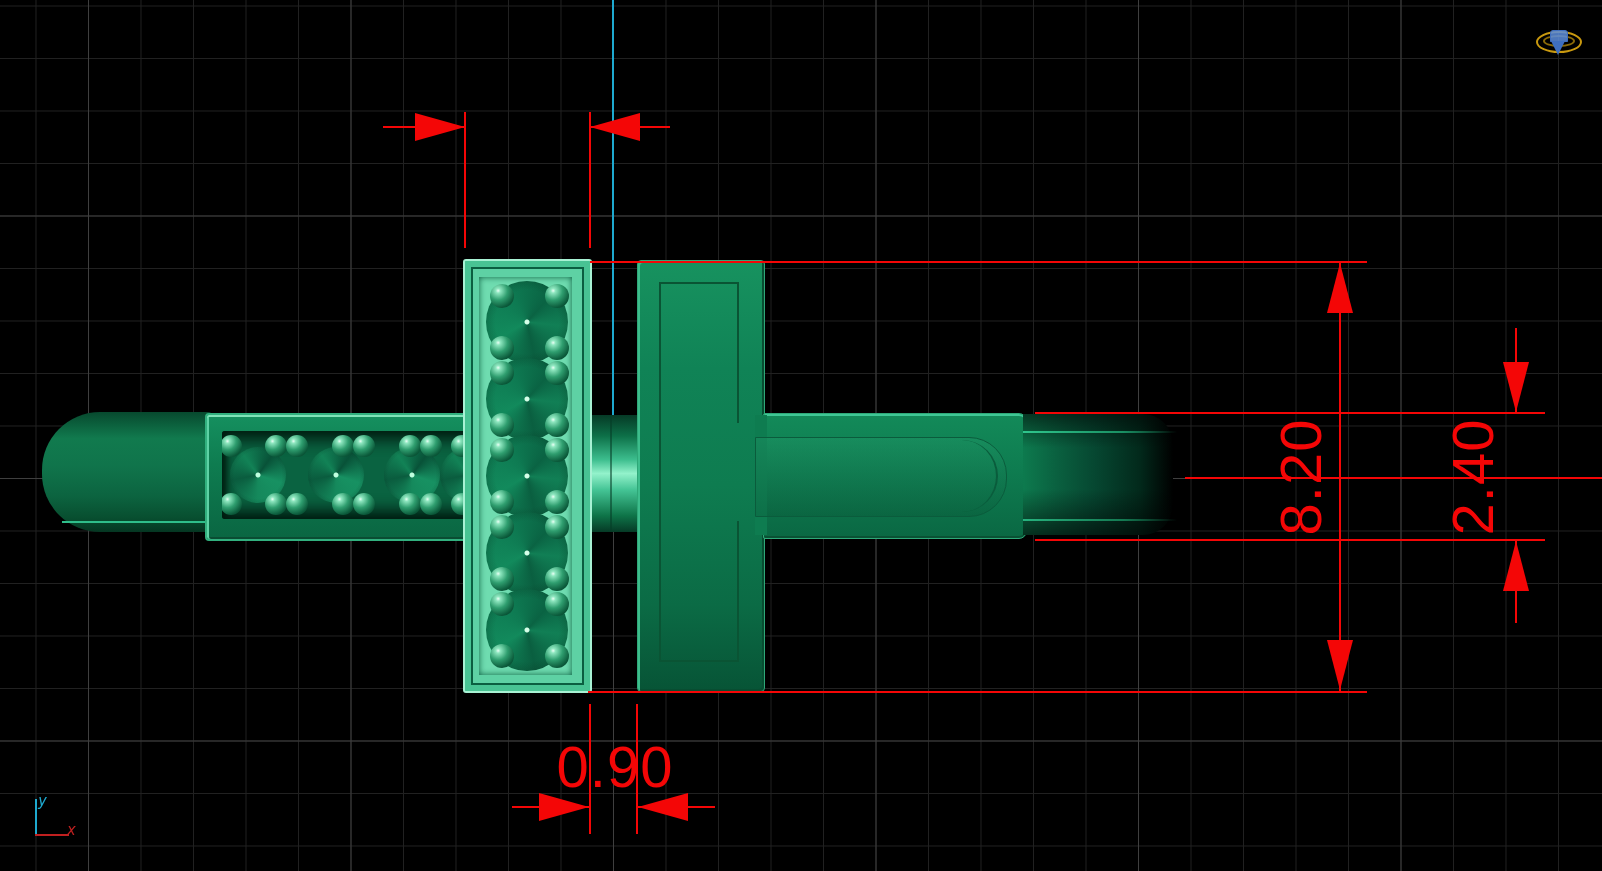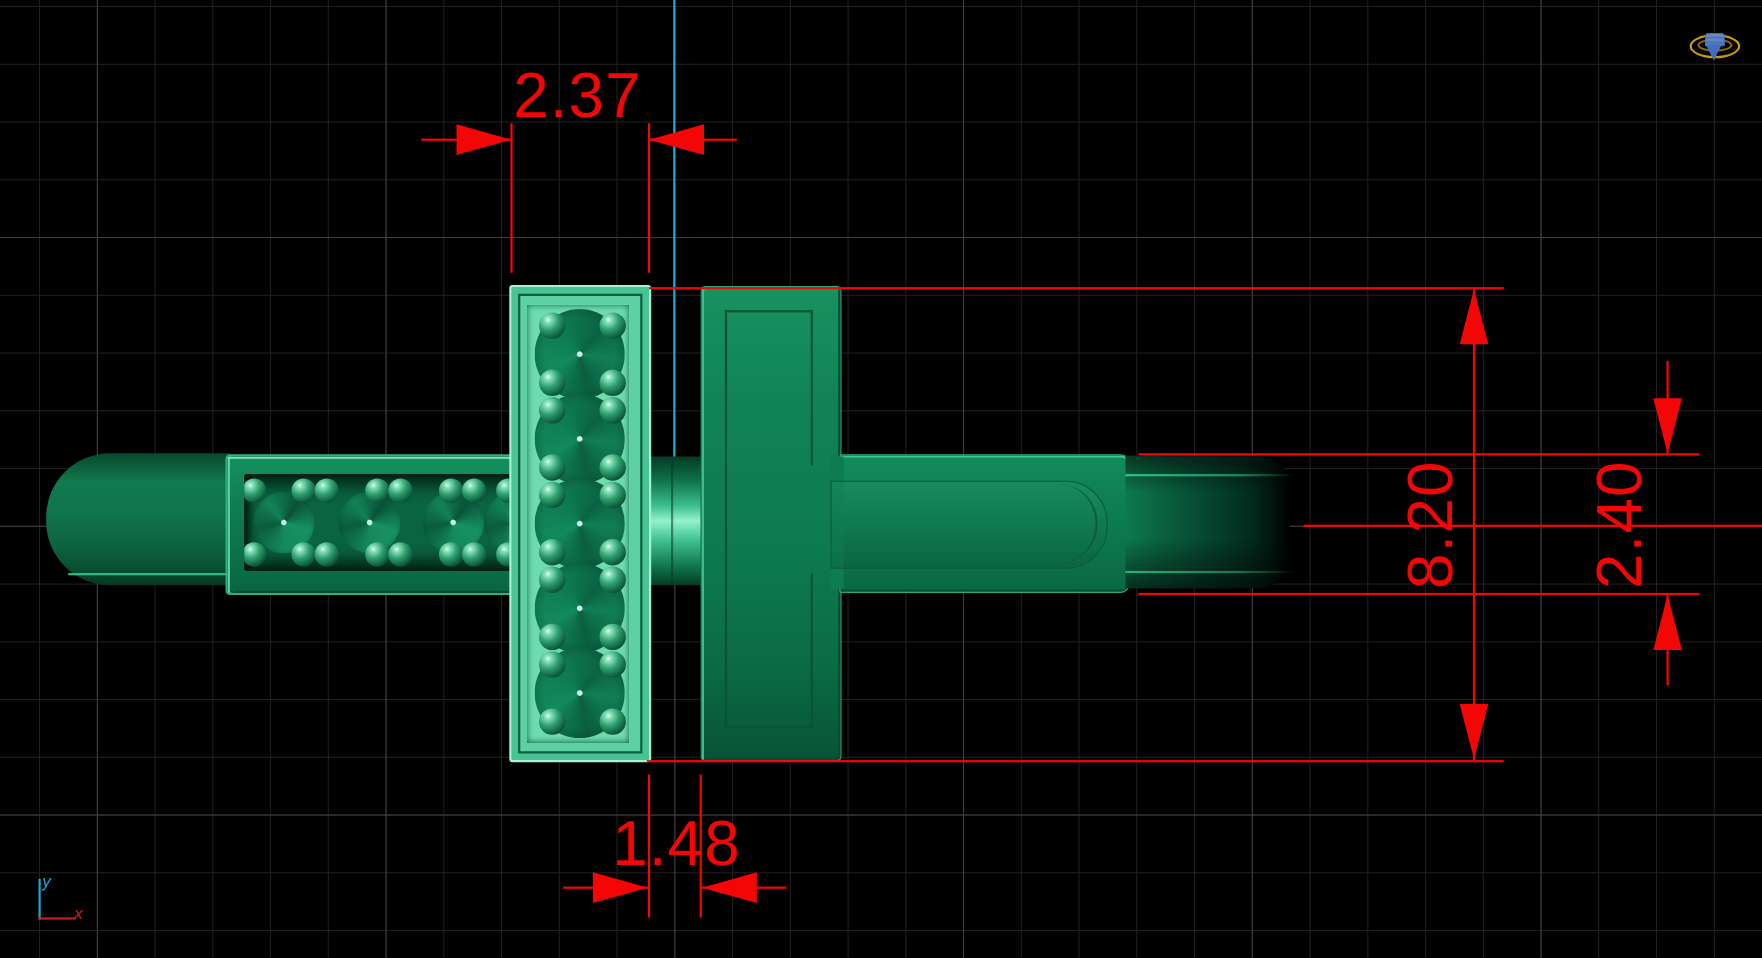--- a/index.html
+++ b/index.html
@@ -162,29 +162,28 @@
   <div class="abs iline" style="left:659px;top:660px;width:80px;height:2px;"></div>
   <div class="abs iline" style="left:737px;top:283px;width:2px;height:140px;"></div>
   <div class="abs iline" style="left:737px;top:521px;width:2px;height:140px;"></div>
   <div class="abs right-arm-panel"></div>
   <div class="abs right-arm-arc"></div>
 
   <div class="abs right-band"></div>
   <div class="abs rb-top"></div>
   <div class="abs rb-bottom"></div>
 
-  <div class="abs dim-text" style="left:455px;top:58px;width:140px;">2.37</div>
   <div class="abs red" style="left:464px;top:112px;width:2px;height:136px;"></div>
   <div class="abs red" style="left:589px;top:112px;width:2px;height:136px;"></div>
   <div class="abs red" style="left:383px;top:126px;width:82px;height:2px;"></div>
   <div class="abs ah ah-right" style="left:415px;top:113px;"></div>
   <div class="abs red" style="left:590px;top:126px;width:80px;height:2px;"></div>
   <div class="abs ah ah-left" style="left:590px;top:113px;"></div>
 
-  <div class="abs dim-text" style="left:540px;top:738px;width:150px;">1.48</div>
+  <div class="abs dim-text" style="left:540px;top:738px;width:150px;">0.90</div>
   <div class="abs red" style="left:589px;top:704px;width:2px;height:130px;"></div>
   <div class="abs red" style="left:636px;top:704px;width:2px;height:130px;"></div>
   <div class="abs red" style="left:512px;top:806px;width:77px;height:2px;"></div>
   <div class="abs ah ah-right" style="left:539px;top:793px;"></div>
   <div class="abs red" style="left:638px;top:806px;width:77px;height:2px;"></div>
   <div class="abs ah ah-left" style="left:638px;top:793px;"></div>
 
   <div class="abs red" style="left:590px;top:261px;width:777px;height:2px;"></div>
   <div class="abs red" style="left:588px;top:691px;width:779px;height:2px;"></div>
   <div class="abs red" style="left:1339px;top:262px;width:2px;height:430px;"></div>

